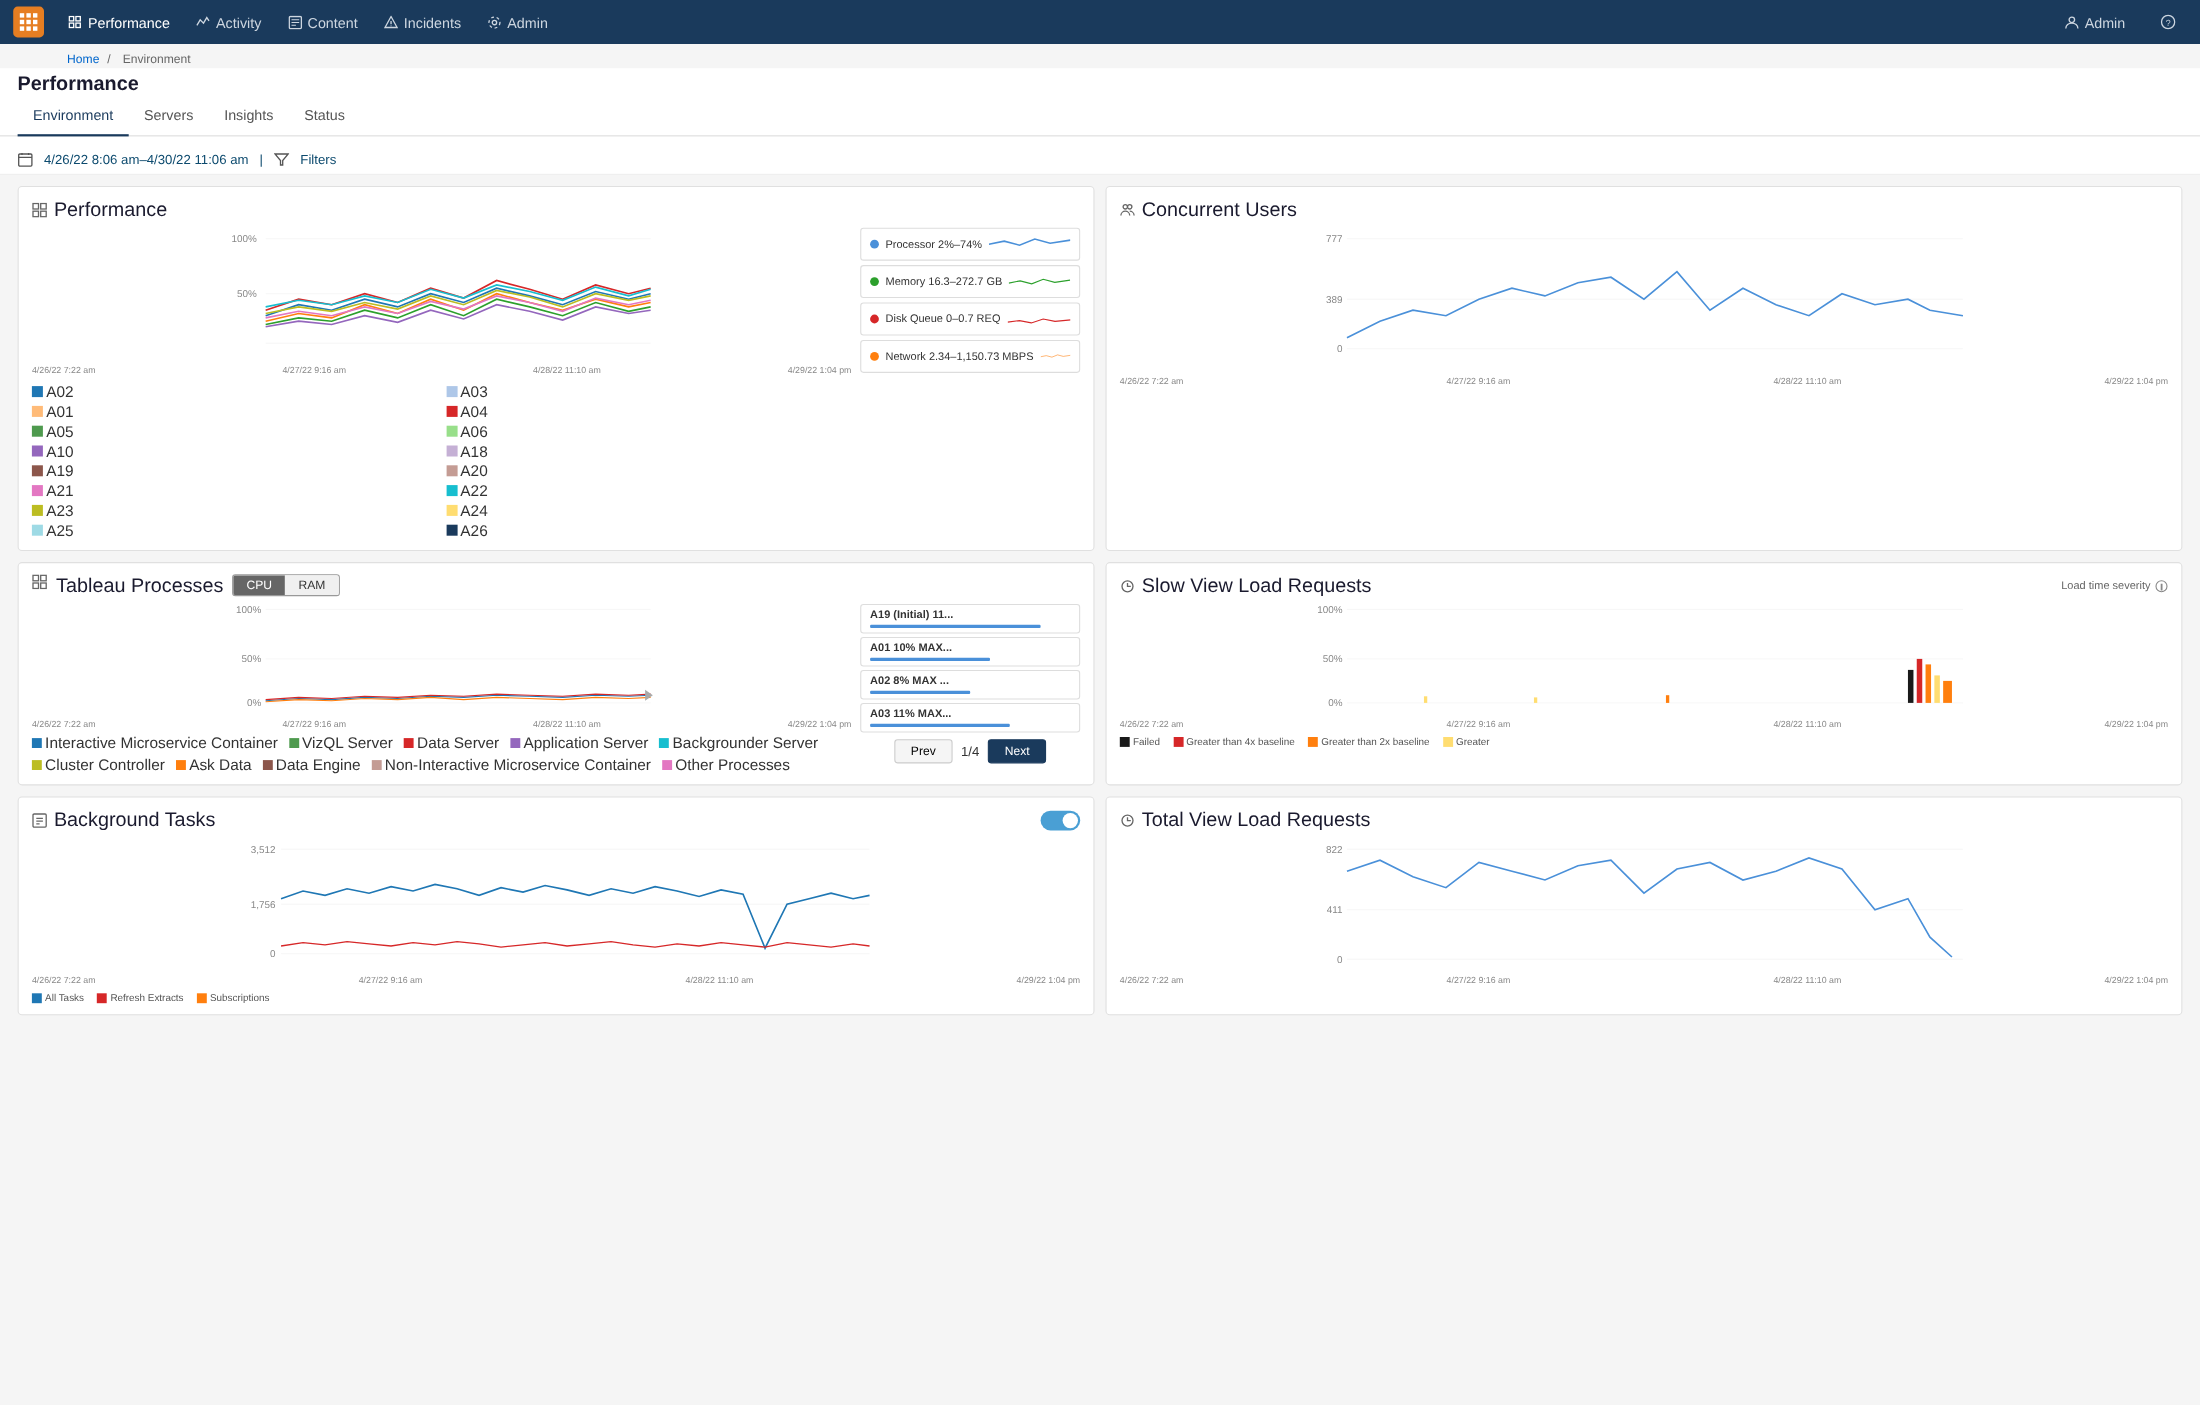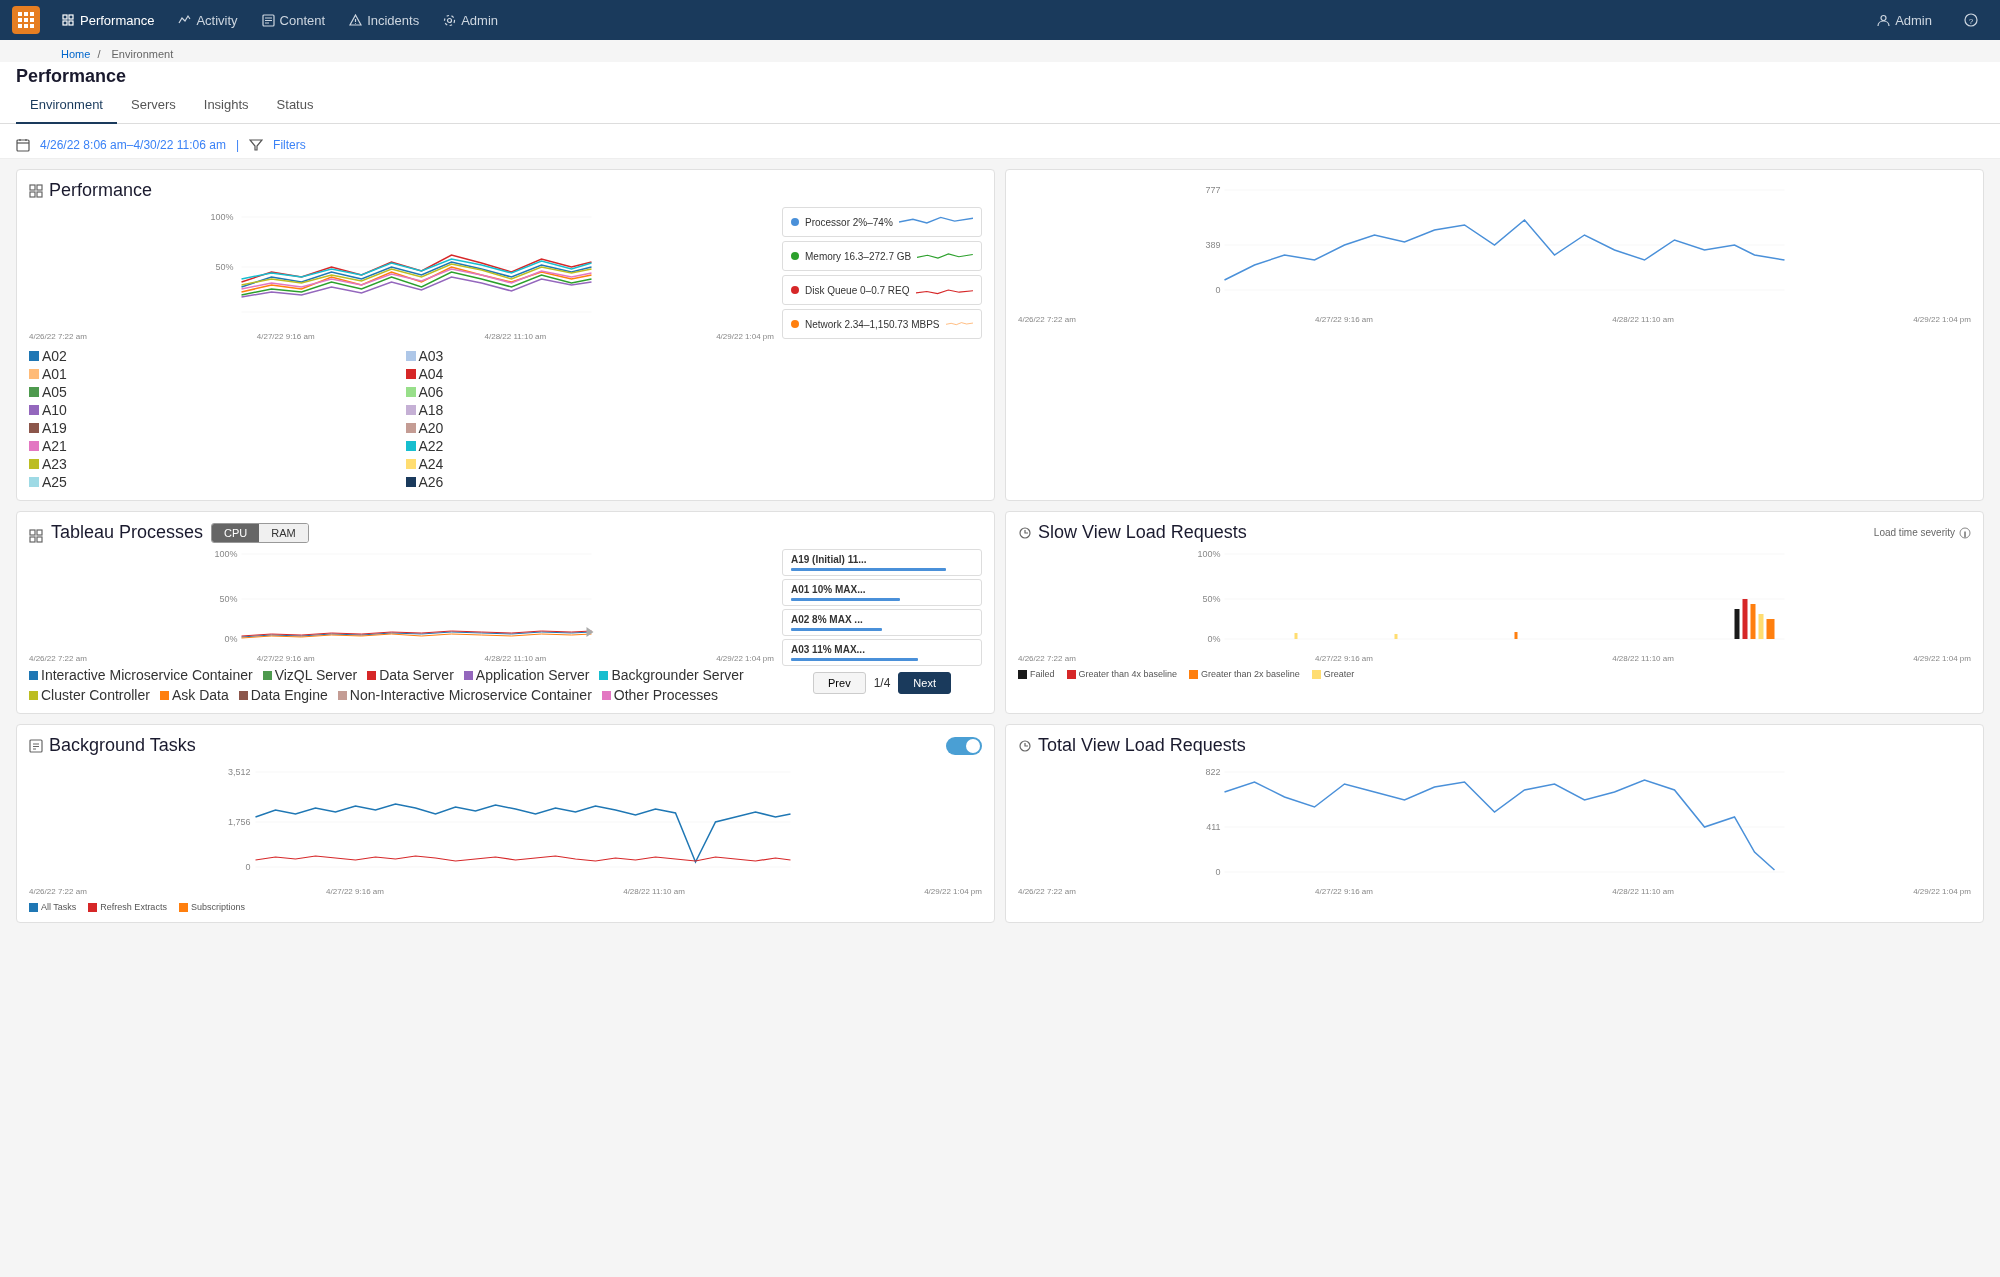--- a/index.html
+++ b/index.html
@@ -77,21 +77,21 @@
       border-bottom-color: #1a3a5c;
       font-weight: 500;
     }
 
     
     .filter-bar {
       display: flex;
       align-items: center;
       padding: 6px 16px;
       font-size: 12px;
-      color: #3b82f6;
+      color: #0c4a6e;
       background: #fff;
       border-bottom: 1px solid #eee;
       gap: 10px;
     }
     .filter-bar svg { width: 14px; height: 14px; }
 
     
     .main-content {
       padding: 10px 16px;
       display: grid;
@@ -145,21 +145,21 @@
       display: grid;
       grid-template-columns: repeat(2, 1fr);
       gap: 2px 8px;
       margin-top: 7px;
       font-size: 14px;
     }
     .color-item { display: flex; align-items: center; gap: 3px; }
     .color-box { width: 10px; height: 10px; flex-shrink: 0; }
 
     
-    .proc-header { display: flex; align-items: flex-end; gap: 8px; margin-bottom: 6px; }
+    .proc-header { display: flex; align-items: flex-start; gap: 8px; margin-bottom: 6px; }
     .btn-group { display: flex; border: 1px solid #999; border-radius: 3px; overflow: hidden; }
     .btn-group button {
       padding: 3px 12px;
       border: none;
       background: #f0f0f0;
       cursor: pointer;
       font-size: 11px;
       color: #333;
     }
     .btn-group button.active { background: #666; color: #fff; }
@@ -502,20 +502,29 @@
           <span style="font-size:10px;font-weight:500;">Network 2.34–1,150.73 MBPS</span>
           <svg class="legend-sparkline" viewBox="0 0 80 16">
               <polyline points="0,9 15,6 30,10 45,4 60,8 80,5" fill="none" stroke="#ff7f0e" stroke-width="1.5"></polyline>
             </svg>
         </div>
       </div>
     </div>
   </div>
 
   <div class="chart-card">
+    <div class="chart-title concurrent-header">
+      <svg width="14" height="14" viewBox="0 0 14 14" fill="none" stroke="#666" stroke-width="1.2">
+          <circle cx="5" cy="4" r="2"></circle>
+          <circle cx="9" cy="4" r="2"></circle>
+          <path d="M1 12c0-2.5 2-4 4-4s4 1.5 4 4" fill="none"></path>
+          <path d="M9 8c1.5 0 4 1 4 4" fill="none"></path>
+        </svg>
+      <span>Concurrent Users</span>
+    </div>
     <svg class="chart-svg" height="130" viewBox="0 0 600 130">
       <line x1="30" y1="10" x2="590" y2="10" stroke="#eee" stroke-width="0.5"></line>
       <line x1="30" y1="65" x2="590" y2="65" stroke="#eee" stroke-width="0.5"></line>
       <line x1="30" y1="110" x2="590" y2="110" stroke="#eee" stroke-width="0.5"></line>
       <text x="26" y="13" class="axis-label" text-anchor="end">777</text>
       <text x="26" y="68" class="axis-label" text-anchor="end">389</text>
       <text x="26" y="113" class="axis-label" text-anchor="end">0</text>
       <polyline points="30,100 60,85 90,75 120,80 150,65 180,55 210,62 240,50 270,45 300,65 330,40 360,75 390,55 420,70 450,80 480,60 510,70 540,65 560,75 590,80" fill="none" stroke="#4a90d9" stroke-width="1.5"></polyline>
     </svg>
     <div class="x-axis-labels">

